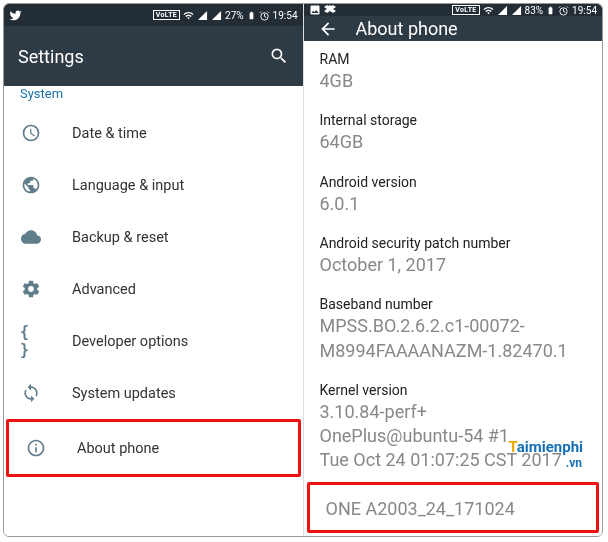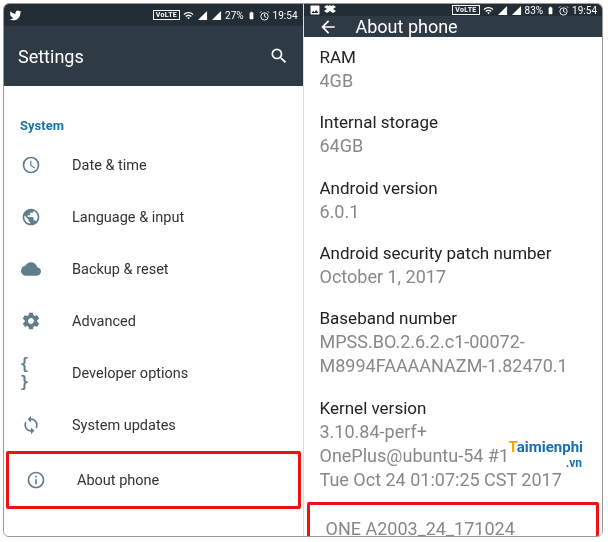--- a/index.html
+++ b/index.html
@@ -59,22 +59,22 @@
     align-items: center;
     padding: 0 14px;
     gap: 18px;
   }
   .header-title { font-size: 18px; font-weight: 400; flex: 1; }
   .icon-btn { display: inline-flex; align-items: center; justify-content: center; }
   
   .section-label {
     color: #1a73aa;
     font-size: 13px;
-    padding: 32px 16px 6px 16px;
-    font-weight: 700;
+    padding: 0 16px 6px 16px;
+    font-weight: 400;
   }
   .list-item {
     display: flex;
     align-items: center;
     gap: 30px;
     padding: 15px 16px;
     font-size: 14.5px;
     color: #333;
   }
   .list-icon {
@@ -82,21 +82,21 @@
     height: 22px;
     display: flex;
     align-items: center;
     justify-content: center;
     color: #607d8b;
   }
   .list-icon svg { width: 20px; height: 20px; fill: #607d8b; }
   .icon-braces { font-family: monospace; color: #607d8b; font-size: 15px; letter-spacing: 3px; font-weight: 600; }
   
   .detail-item { padding: 10px 16px 9px 16px; }
-  .detail-title { font-size: 17px; color: #222; }
+  .detail-title { font-size: 14px; color: #222; }
   .detail-value { font-size: 18px; color: #888; margin-top: 2px; line-height: 1.35; white-space: pre-line; }
   
   .highlight {
     border: 3px solid #e11;
     border-radius: 2px;
   }
   
   .watermark {
     position: absolute;
     right: 19px;

